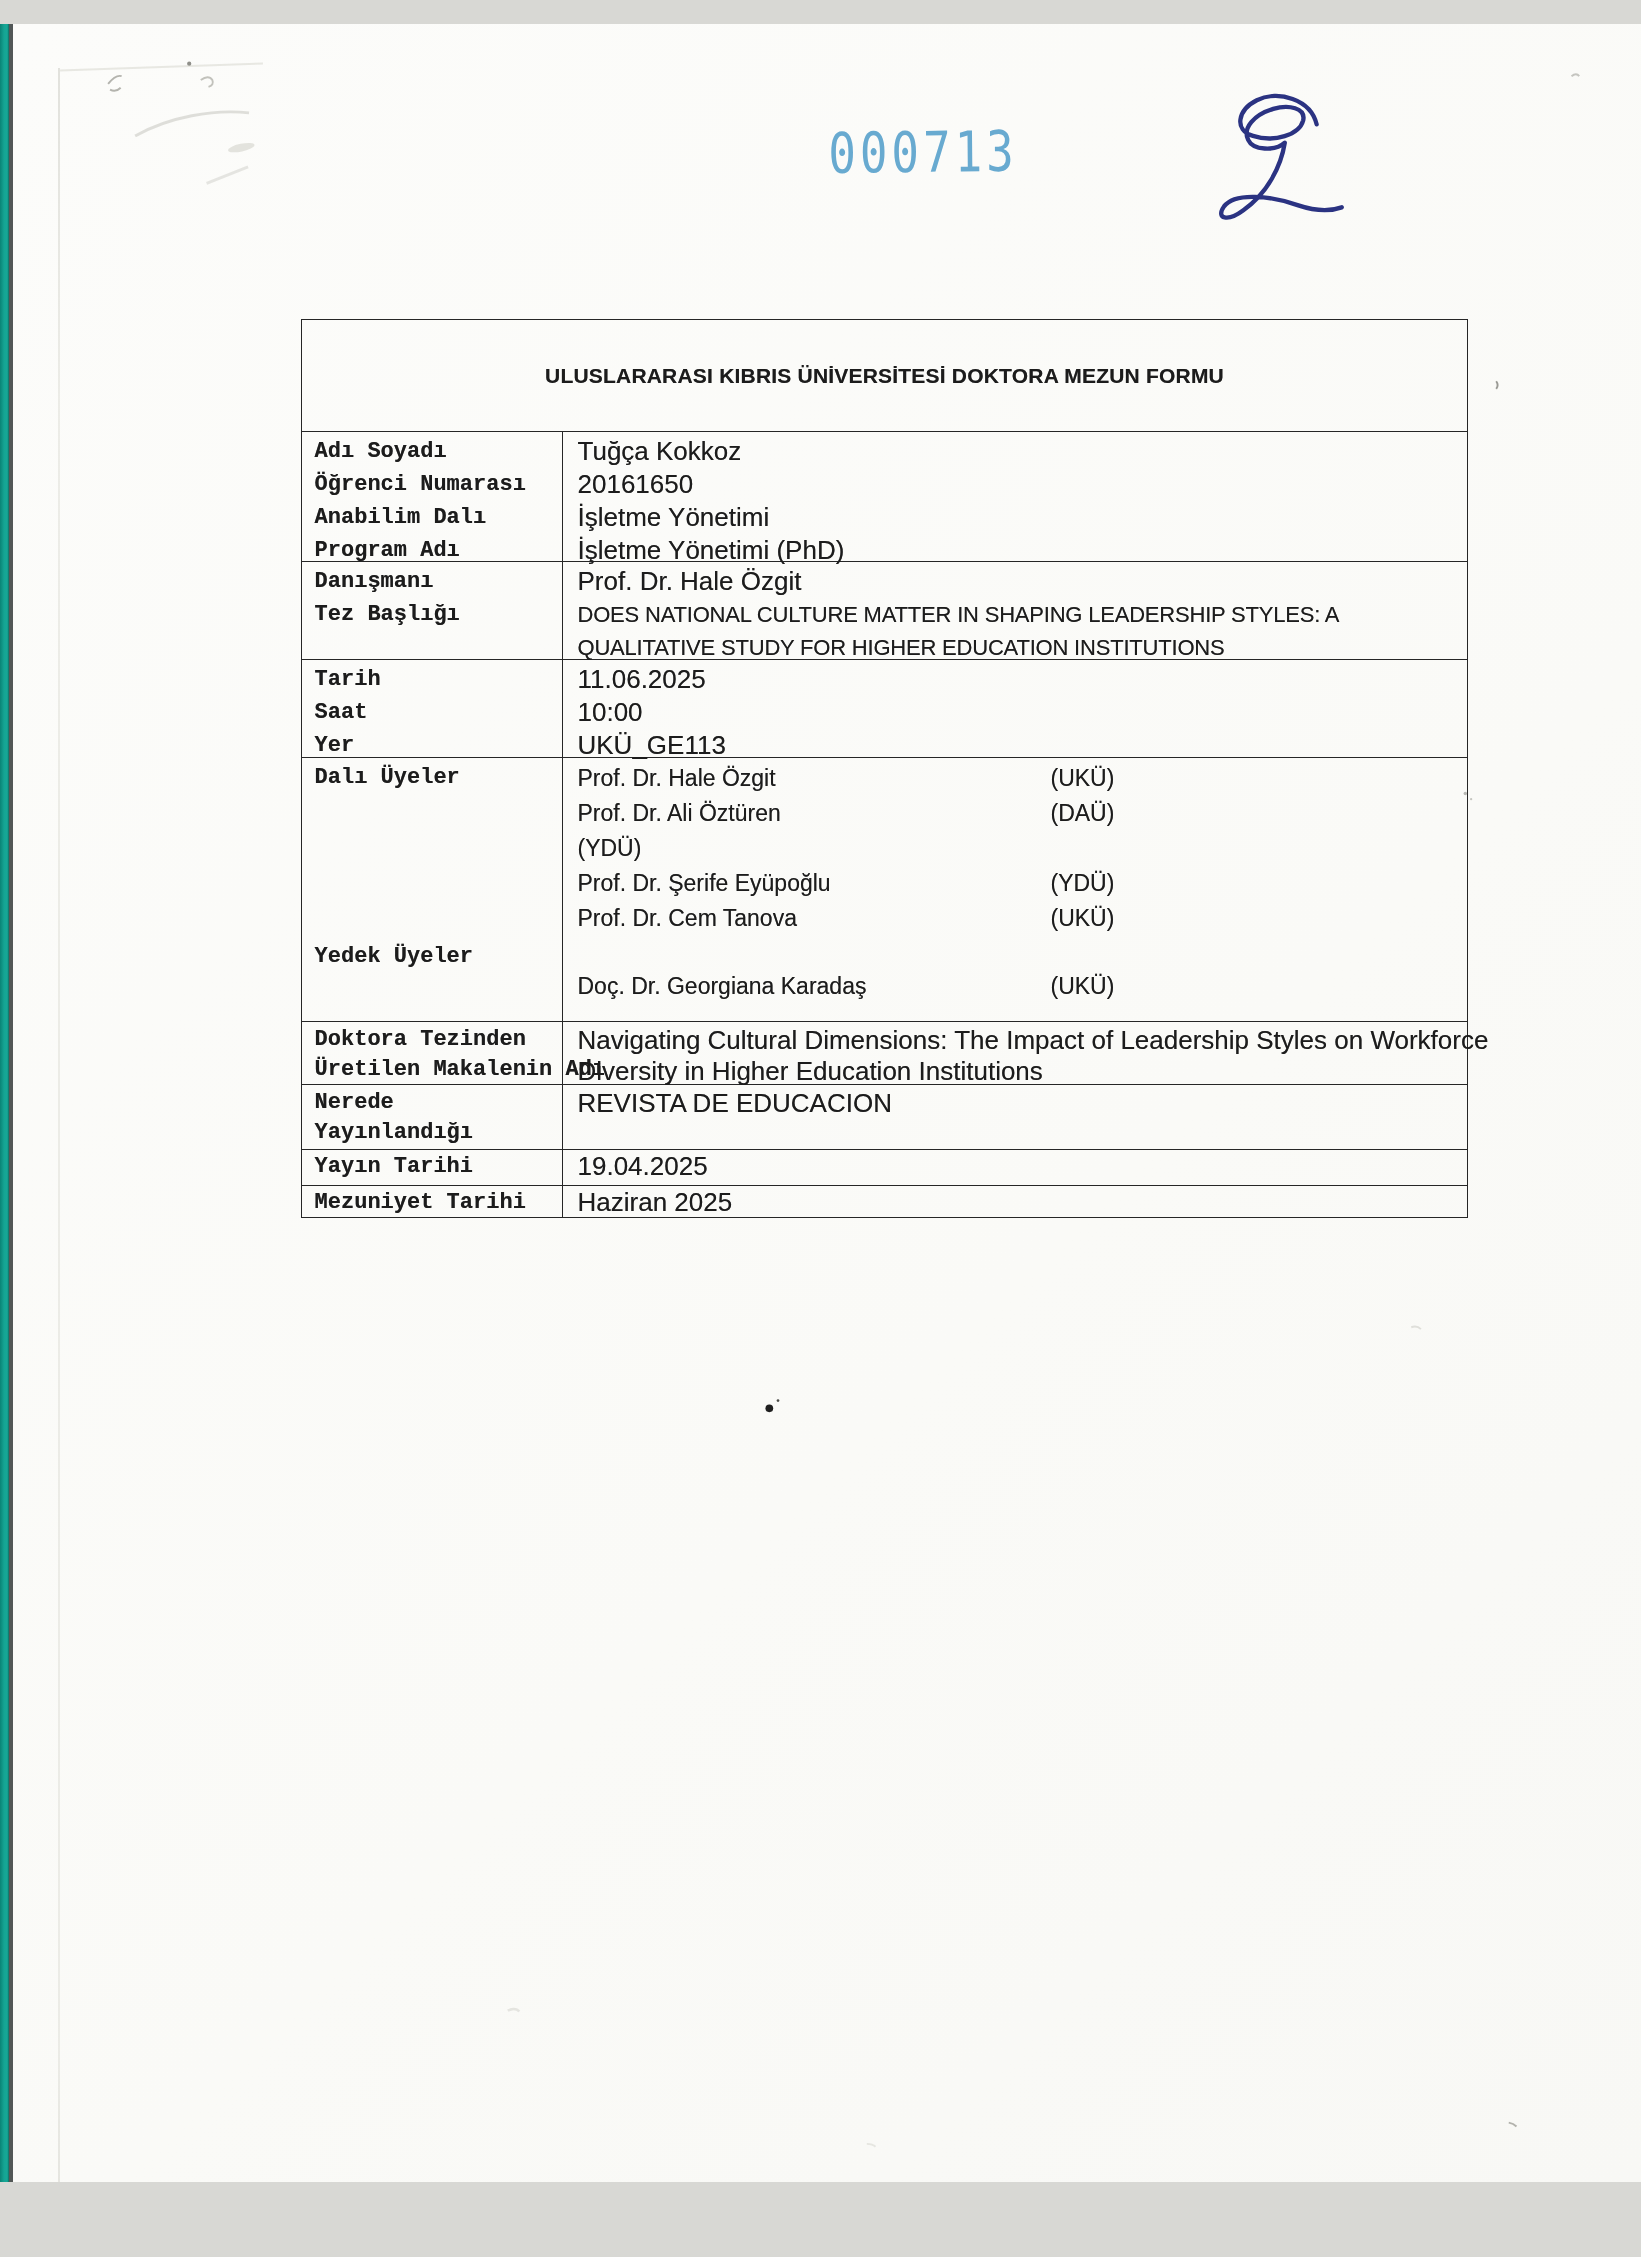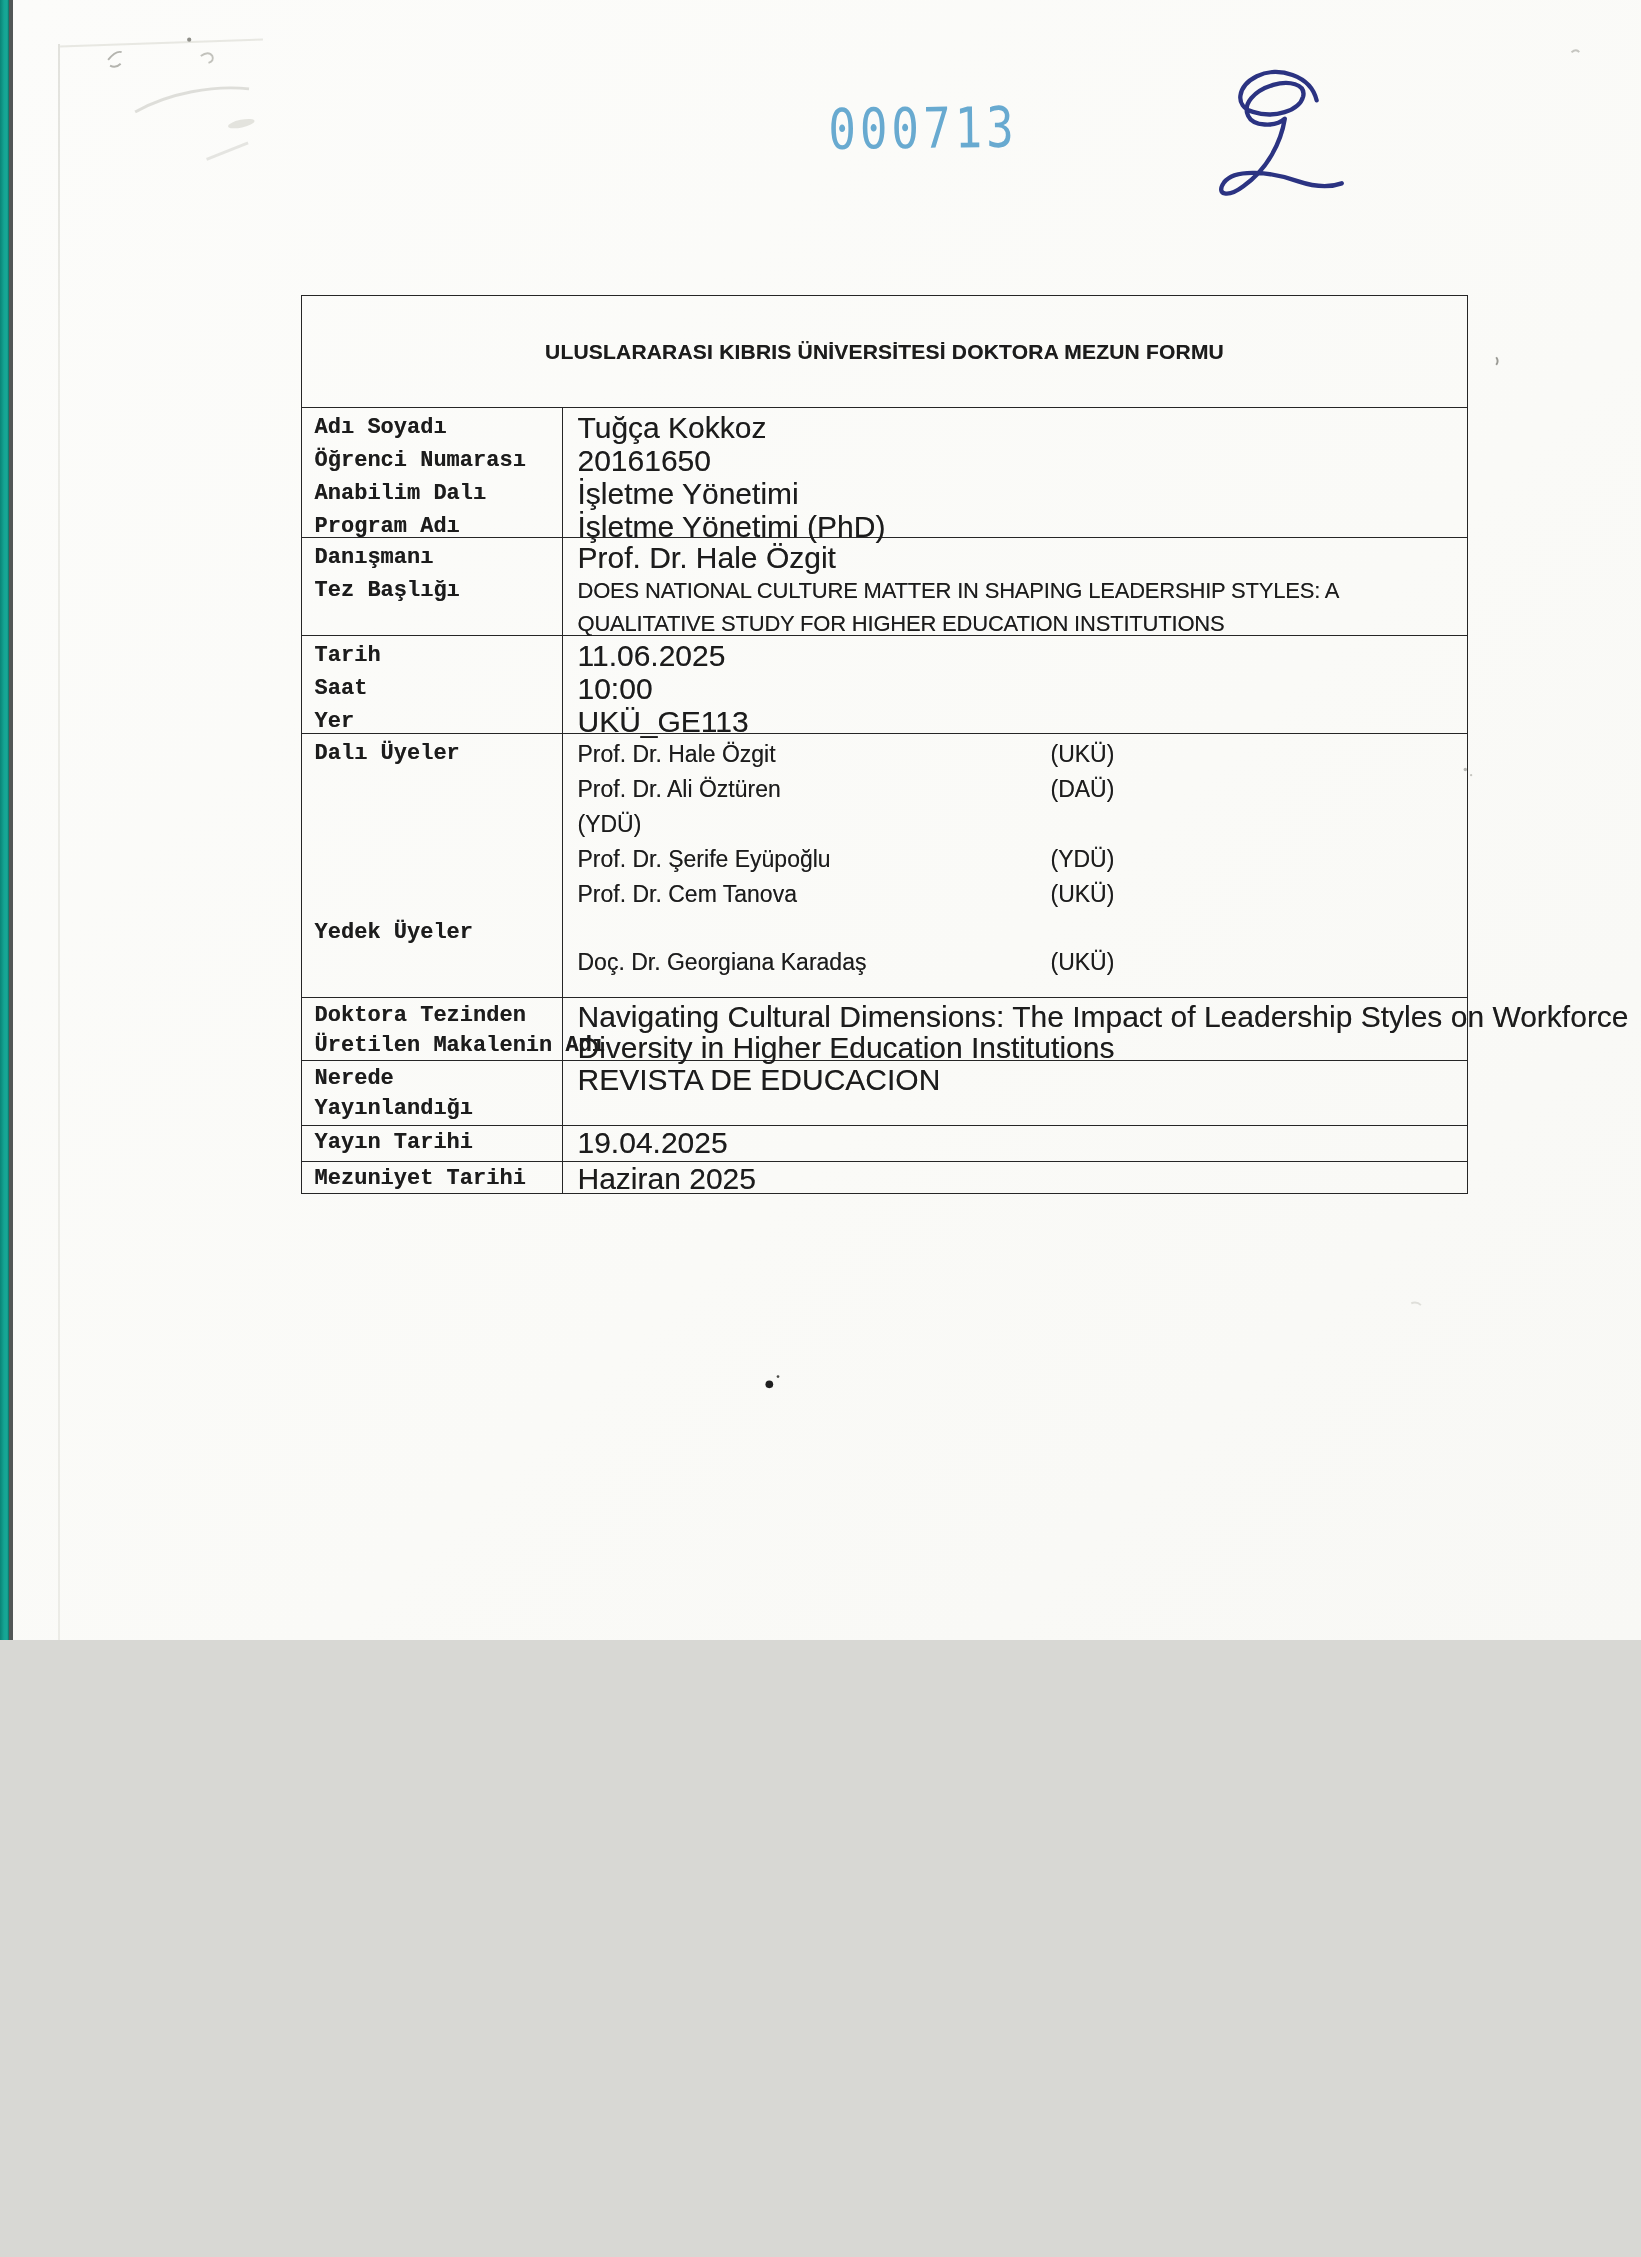--- a/index.html
+++ b/index.html
@@ -1,20 +1,20 @@
 <!DOCTYPE html>
 <html><head>
 <meta charset="utf-8">
 <style>
   * { margin:0; padding:0; box-sizing:border-box; }
   body { background:#d8d8d4; }
   .page {
-    position:relative; width:1641px; height:1640px;
+    position:relative; width:1641px; height:2158px;
     background:linear-gradient(135deg,#fcfcfa 0%,#fafaf7 60%,#f8f8f5 100%);
-    font-family:"Liberation Sans", sans-serif; color:#1c1c1c; overflow:hidden;
+    font-family:"Liberation Sans", sans-serif; color:#1c1c1c; overflow:hidden;margin-top:24px;
   }
   
   .strip-green { position:absolute; left:0; top:0; width:8.7px; height:2244px;
     background:linear-gradient(to right,#0b8375 0%,#15a493 45%,#17a897 80%,#0d6e63 100%); }
   .strip-dark { position:absolute; left:8.7px; top:0; width:3.9px; height:2244px; background:#34393a; opacity:.85; }
   .bottom-band { position:absolute; left:0; top:2243px; width:1641px; height:14.5px; background:#e9e9e3; }
   .bottom-dark { position:absolute; left:0; top:2241px; width:109px; height:16.4px; background:#404547; }
   .paper-edge-v { position:absolute; left:58px; top:44px; width:1.9px; height:2198px;
     background:linear-gradient(to bottom,#d9d9d3,#e7e7e1 15%,#e7e7e1 90%,#d9d9d3); opacity:.75; }
   .paper-edge-top { position:absolute; left:60px; top:42px; width:203px; height:1.9px;
@@ -33,21 +33,21 @@
   .t-row { display:flex; border-top:1.9px solid #262626; }
   .t-row:first-child { border-top:none; }
   .row-title { height:111px; align-items:center; justify-content:center; }
   .row-1 { height:130px; } .row-2 { height:98px; } .row-3 { height:98px; }
   .row-4 { height:264px; } .row-5 { height:63px; }  .row-6 { height:65px; }
   .row-7 { height:36px; }  .row-8 { height:32px;justify-content:flex-end; }
   .form-title { font-size:21px; font-weight:bold; letter-spacing:0.2px; }
   .label-cell { width:261px; border-right:1.9px solid #262626; padding:2.9px 5.8px 0 12.6px; position:relative; }
   .value-cell { flex:1; padding:2.9px 9.7px 0 14.5px; }
   .lbl { font-weight:bold; font-size:22px; line-height:33px; white-space:nowrap;font-family:Liberation Mono, monospace; }
-  .val { font-size:30px; line-height:33px; white-space:nowrap; }
+  .val { font-size:26px; line-height:33px; white-space:nowrap; }
   .val-caps { font-size:22px; letter-spacing:-0.2px; }
   .lbl-sm { line-height:30px; }
   .val-sm { line-height:31px; }
   .row-7 .lbl, .row-8 .lbl { line-height:27px; }
   .row-7 .val, .row-8 .val { line-height:27px; }
   .member-line { display:flex; font-size:23px; line-height:35px; white-space:nowrap; }
   .m-name { width:473px; }
   .substitute { margin-top:33px; }
   .committee-labels { padding-top:2.9px; }
   .lbl-secondary { position:absolute; left:12.6px; top:182px; }

